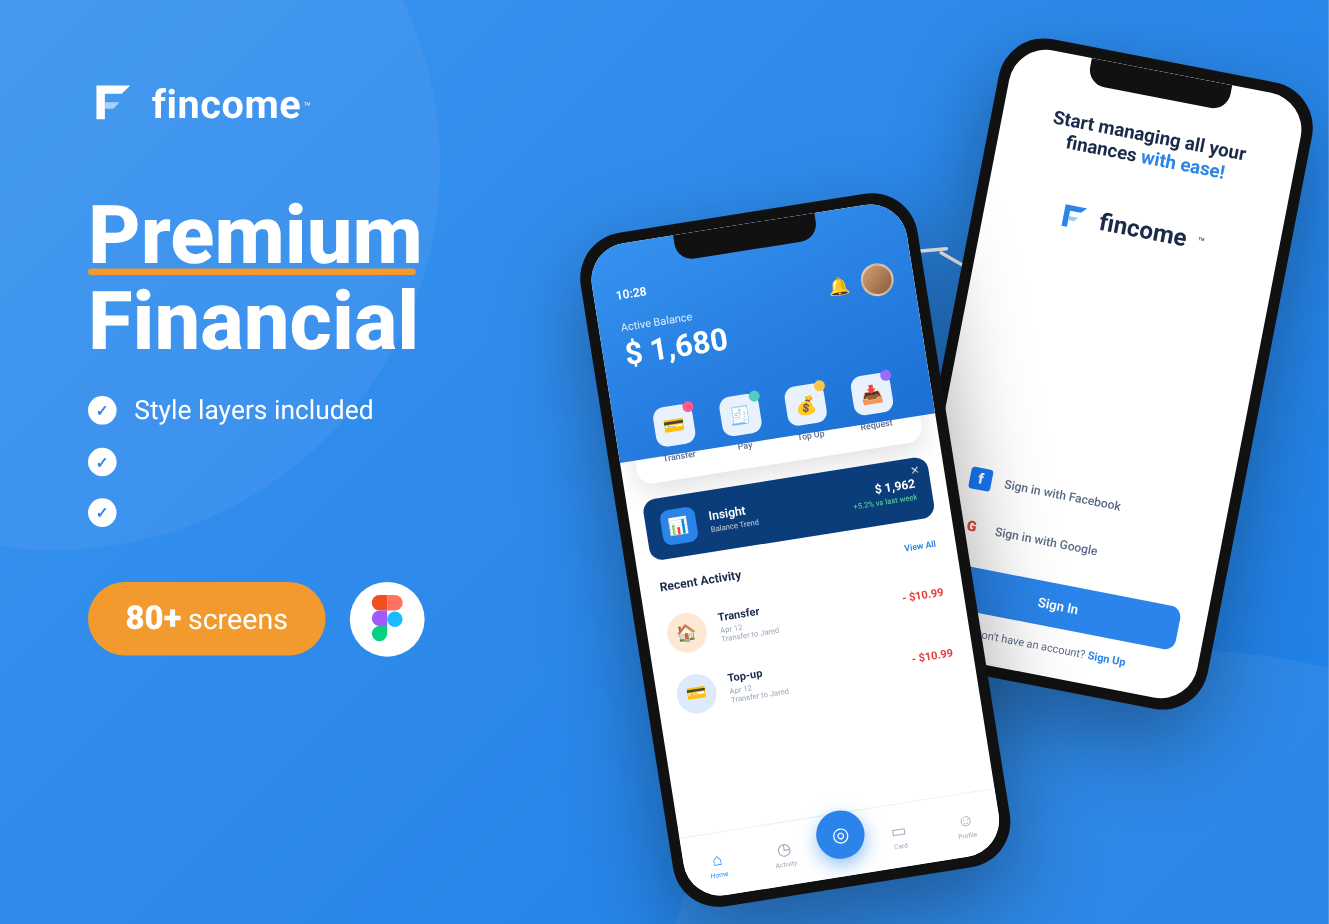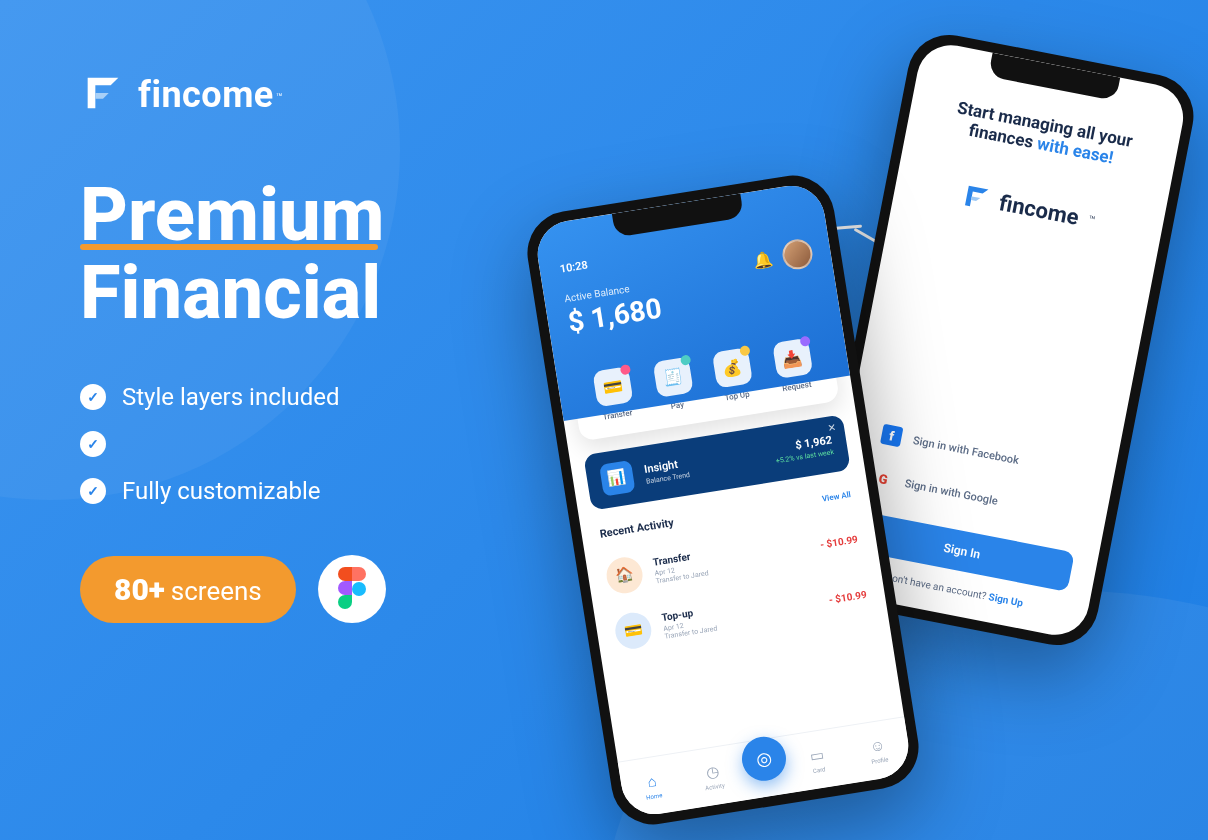--- a/index.html
+++ b/index.html
@@ -5,27 +5,27 @@
 *{margin:0;padding:0;box-sizing:border-box;font-family:-apple-system,BlinkMacSystemFont,'Segoe UI',Roboto,sans-serif}
 body{width:1208px;height:840px;overflow:hidden;background:linear-gradient(135deg,#3b94f0 0%,#1d7ee4 100%);position:relative;color:#fff}
 .bg-shape1{position:absolute;width:700px;height:700px;border-radius:50%;background:rgba(255,255,255,0.05);left:-300px;top:-200px}
 .bg-shape2{position:absolute;width:900px;height:600px;border-radius:50%;background:rgba(255,255,255,0.06);right:-300px;bottom:-350px}
 
 .left{position:absolute;left:80px;top:70px;width:560px}
 .brand{display:flex;align-items:flex-end;gap:12px;margin-bottom:60px}
 .brand-mark{width:46px;height:46px}
 .brand-name{font-size:36px;font-weight:700;letter-spacing:.5px}
 .tm{font-size:11px;vertical-align:super;opacity:.9;margin-left:2px}
-.title{font-size:74px;font-weight:800;line-height:1.05;margin-bottom:52px}
+.title{font-size:74px;font-weight:800;line-height:1.05;margin-bottom:28px}
 .underline{position:relative;display:inline-block}
 .underline::after{content:"";position:absolute;left:0;right:6px;bottom:4px;height:6px;background:#f39a2e;border-radius:3px}
 .features{display:flex;flex-direction:column;gap:20px;margin-bottom:50px}
 .feat{display:flex;align-items:center;gap:16px;font-size:24px;font-weight:400}
 .check{width:26px;height:26px;border-radius:50%;background:#fff;color:#2a84e9;display:flex;align-items:center;justify-content:center;font-size:14px;font-weight:900}
-.bottom-row{display:flex;align-items:center;gap:22px}
+.bottom-row{display:flex;align-items:flex-start;gap:22px}
 .pill{background:#f39a2e;padding:16px 34px;border-radius:999px;font-size:30px;font-weight:800}
 .pill span{font-weight:400;font-size:26px;margin-left:6px}
 .figma{width:68px;height:68px;border-radius:50%;background:#fff;display:flex;align-items:center;justify-content:center}
 
 .mockups{position:absolute;right:40px;top:40px;width:640px;height:780px;perspective:2000px}
 .phone{position:absolute;background:#111;border-radius:42px;padding:10px;box-shadow:0 30px 80px rgba(0,0,0,.35)}
 .screen{background:#fff;border-radius:34px;overflow:hidden;position:relative;color:#1a2b4a}
 .notch{position:absolute;top:0;left:50%;transform:translateX(-50%);width:130px;height:24px;background:#111;border-radius:0 0 16px 16px;z-index:10}
 
 .phone-right{width:290px;height:580px;right:20px;top:10px;transform:rotate(11deg)}
@@ -110,21 +110,20 @@
   <div class="features">
     <div class="feat">
         <div class="check">✓</div>
         <span>Style layers included</span>
       </div>
     <div class="feat">
         <div class="check">✓</div>
       </div>
     <div class="feat">
         <div class="check">✓</div>
-        <span>Fully customizable</span>
       </div>
   </div>
   <div class="bottom-row">
     <div class="pill"><b>80+</b><span>screens</span></div>
     <div class="figma">
       <svg width="30" height="44" viewBox="0 0 30 44">
           <circle cx="22" cy="22" r="7" fill="#19bcfe"></circle>
           <path d="M8 0h7v14H8a7 7 0 010-14z" fill="#f24e1e"></path>
           <path d="M15 0h7a7 7 0 010 14h-7z" fill="#ff7262"></path>
           <path d="M8 14h7v14H8a7 7 0 010-14z" fill="#a259ff"></path>

